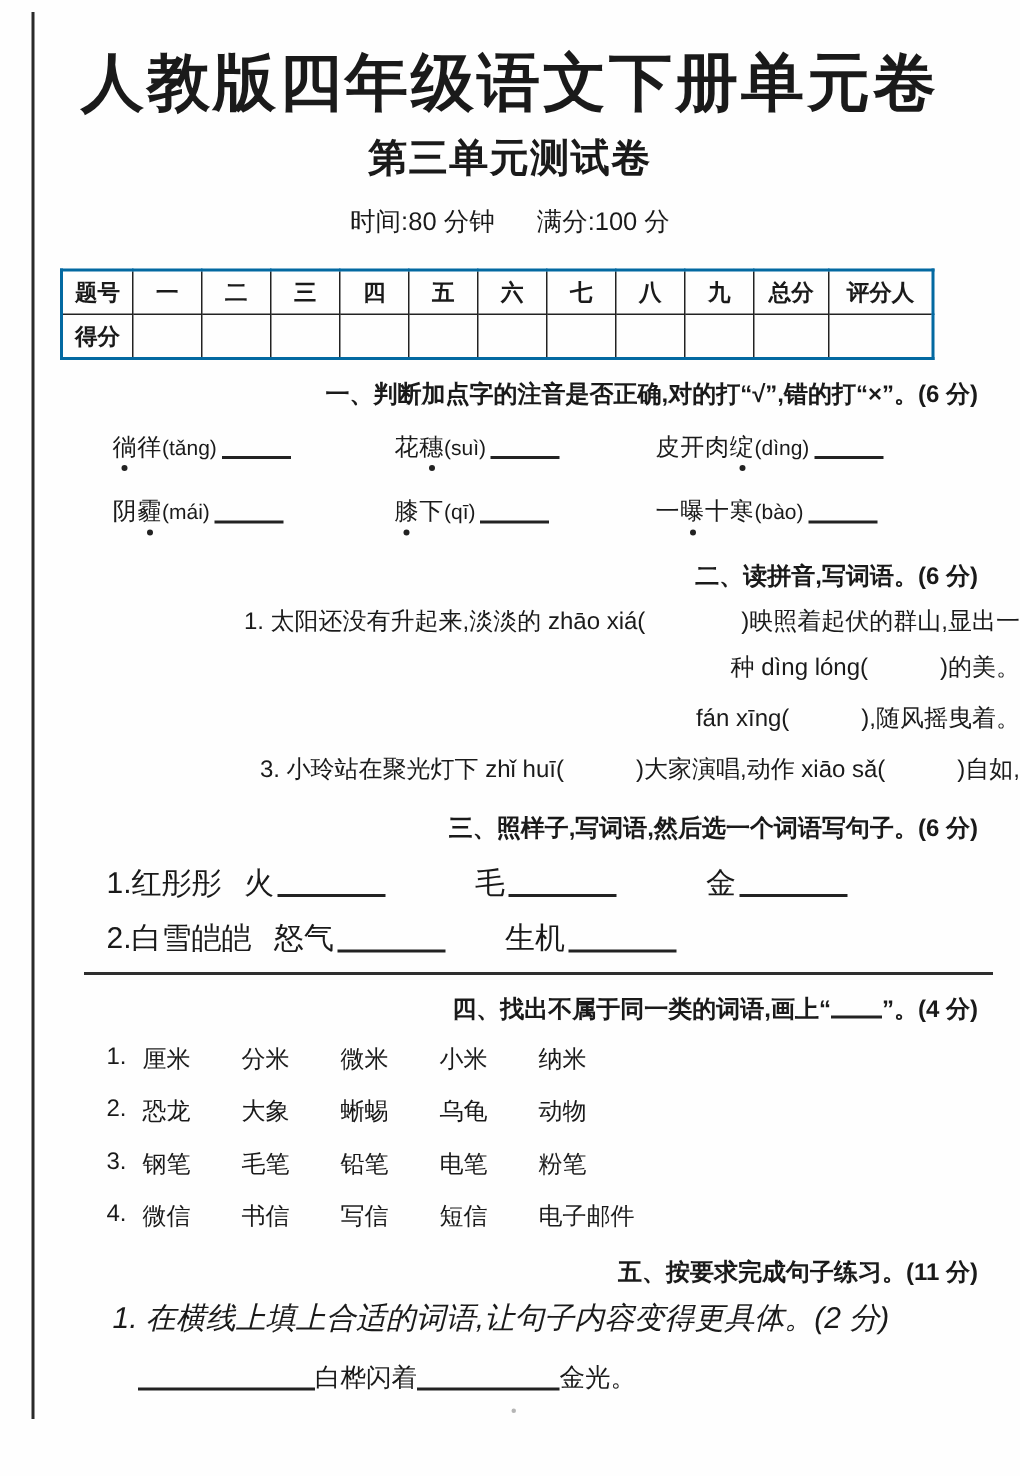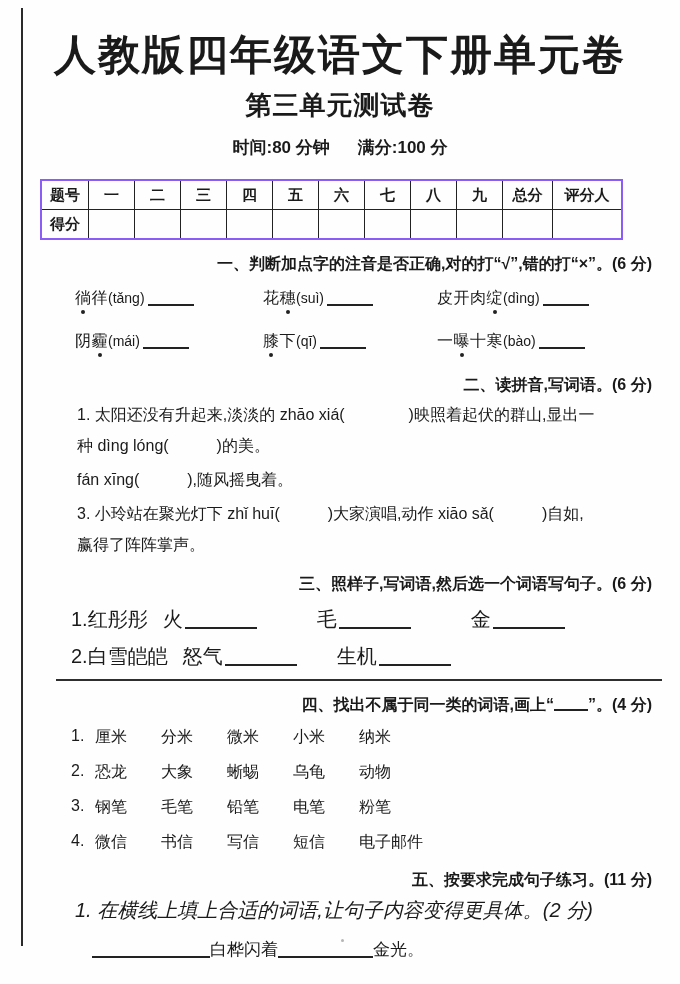--- a/index.html
+++ b/index.html
@@ -6,24 +6,24 @@
   body{
     width:680px;height:984px;background:#fefefe;color:#1a1a1a;
     font-family:"Liberation Sans",sans-serif;
     position:relative;overflow:hidden;
   }
   .left-rule{position:absolute;left:21px;top:8px;width:2px;height:938px;background:#2a2a2a;}
   .speck{position:absolute;left:341px;top:939px;width:3px;height:3px;background:#b5b5b5;border-radius:50%;}
 
   .title{margin:30px 30px 0 30px;text-align:center;font-size:42px;font-weight:bold;letter-spacing:2px;line-height:1.2;}
   .subtitle{margin-top:8px;text-align:center;font-size:26px;font-weight:600;letter-spacing:1px;}
-  .meta{margin-top:13px;text-align:center;font-size:17px;font-weight:bold;}
+  .meta{margin-top:13px;text-align:center;font-size:17px;font-weight:normal;}
   .meta .gap{display:inline-block;width:28px;}
 
-  table.score{border-collapse:collapse;margin:20px 0 0 40px;border:2px solid #8b5cf6;table-layout:fixed;font-family:Liberation Serif, serif;}
+  table.score{border-collapse:collapse;margin:20px 0 0 40px;border:2px solid #0369a1;table-layout:fixed;font-family:Liberation Serif, serif;}
   table.score td{border:1.5px solid #222;text-align:center;height:28px;font-size:15px;font-weight:600;padding:0;overflow:hidden;}
   td.c-label{width:46px;}
   td.c-num{width:45px;}
   td.c-zf{width:49px;}
   td.c-pf{width:68px;}
 
   .section-h{font-size:16px;font-weight:bold;margin:13px 28px 0 42px;line-height:22px;text-align:right;}
 
   .s1-row{margin:13px 0 0 75px;display:flex;font-size:16px;height:30px;}
   .s1-item{white-space:nowrap;}
@@ -35,21 +35,21 @@
     width:4px;height:4px;border-radius:50%;background:#222;}
   .pinyin{font-size:14px;}
   .blank{display:inline-block;border-bottom:2px solid #222;height:14px;vertical-align:-3px;}
   .blank-s{width:46px;margin-left:3px;}
   .blank-m{width:72px;margin-left:2px;}
   .blank-h{width:34px;vertical-align:-1px;}
   .blank-l1{width:118px;}
   .blank-l2{width:95px;}
 
   .s2-item{margin:3px 0 0 77px;font-size:16px;}
-  .s2-line{line-height:31px;white-space:nowrap;}
+  .s2-line{line-height:31px;white-space:nowrap;text-align:right;}
 
   .s3-row{margin:11px 0 0 71px;display:flex;font-size:20px;height:26px;}
   .s3-ex{margin-right:15px;white-space:nowrap;}
   .s3-group{width:154px;white-space:nowrap;}
 
   .divider{margin:10px 0 0 56px;width:606px;height:0;border-top:2px solid #2e2e2e;}
 
   .s4-row{margin:11px 0 0 71px;display:flex;font-size:16px;height:24px;}
   .s4-num{width:24px;}
   .s4-word{width:66px;white-space:nowrap;}
@@ -118,21 +118,20 @@
 <div class="section-h">二、读拼音,写词语。(6 分)</div>
 <div class="s2-item">
   <div class="s2-line">1. 太阳还没有升起来,淡淡的 zhāo xiá(　　　　)映照着起伏的群山,显出一</div>
   <div class="s2-line">种 dìng lóng(　　　)的美。</div>
 </div>
 <div class="s2-item">
   <div class="s2-line">fán xīng(　　　),随风摇曳着。</div>
 </div>
 <div class="s2-item">
   <div class="s2-line">3. 小玲站在聚光灯下 zhǐ huī(　　　)大家演唱,动作 xiāo sǎ(　　　)自如,</div>
-  <div class="s2-line">赢得了阵阵掌声。</div>
 </div>
 
 <div class="section-h">三、照样子,写词语,然后选一个词语写句子。(6 分)</div>
 <div class="s3-row">
   <span class="s3-ex">1.红彤彤</span>
   <span class="s3-group"><span>火</span><span class="blank blank-m"></span></span>
   <span class="s3-group"><span>毛</span><span class="blank blank-m"></span></span>
   <span class="s3-group"><span>金</span><span class="blank blank-m"></span></span>
 </div>
 <div class="s3-row">

